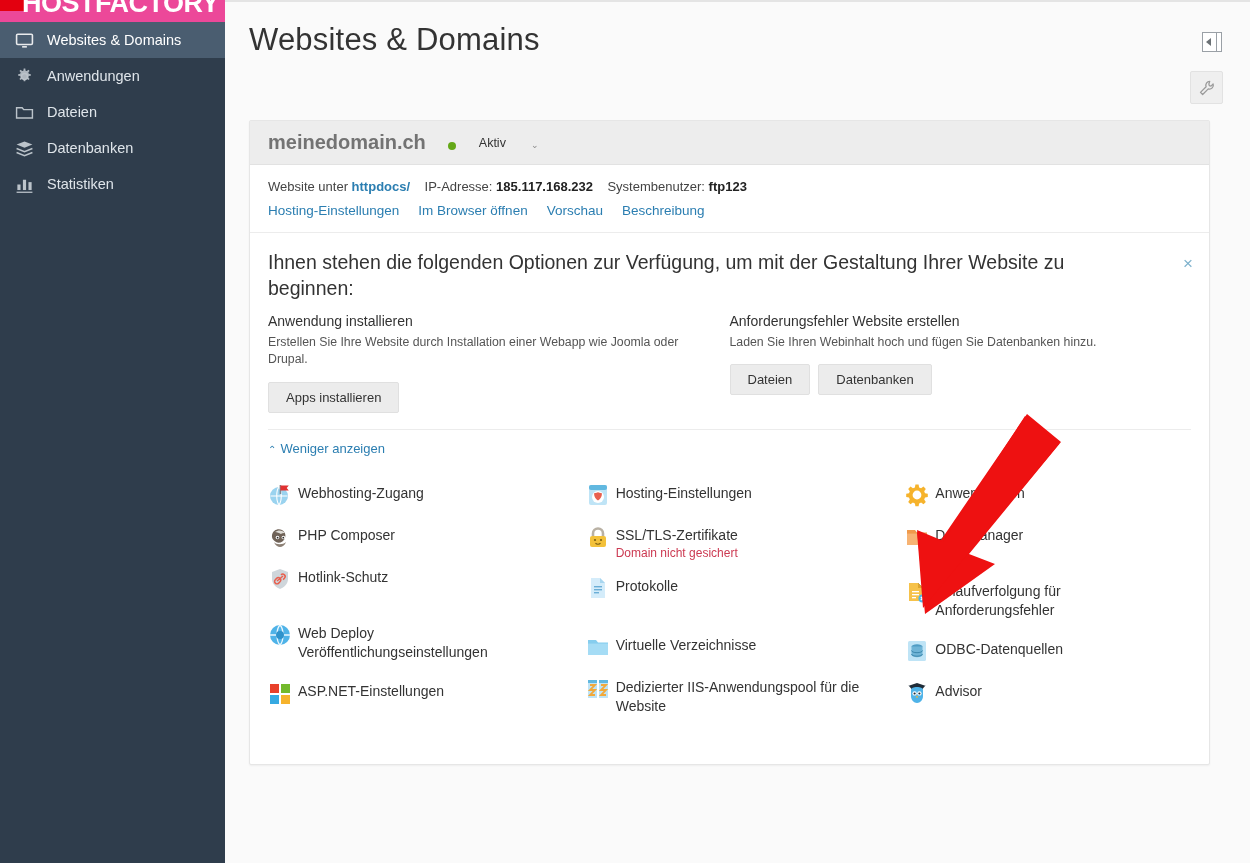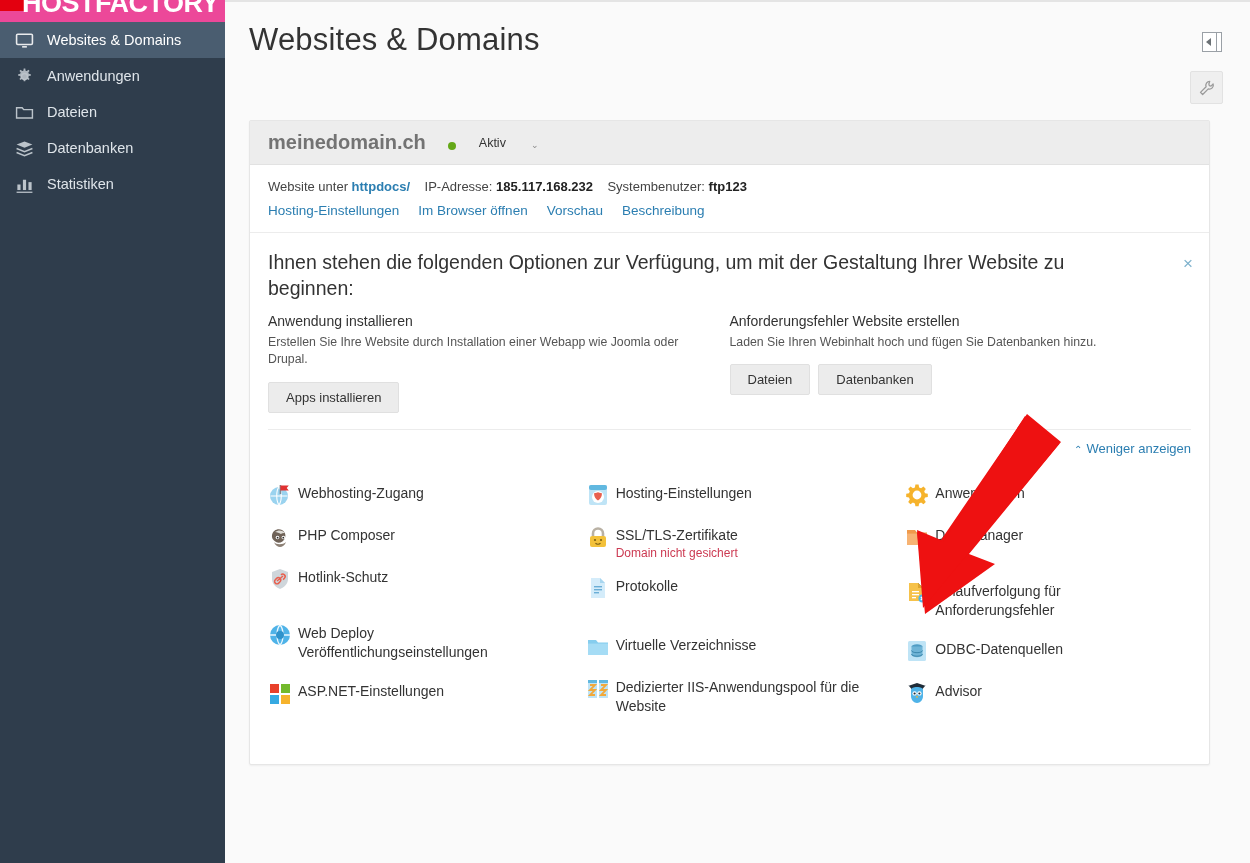--- a/index.html
+++ b/index.html
@@ -118,21 +118,21 @@
   .promo-h { font-size: 14px; color: #333; }
   .promo-p { font-size: 12.3px; color: #555; margin-top: 5px; line-height: 1.42; max-width: 430px; }
   .btn-row { margin-top: 13px; display: flex; gap: 8px; }
   .btn {
     background: #ececec; border: 1px solid #e0e0e0; border-radius: 2px;
     padding: 7px 17px; font-size: 13px; color: #333; cursor: pointer;
     font-family: "Liberation Sans", sans-serif;
   }
   .promo-foot {
     margin-top: 16px; border-top: 1px solid #ececec;
-    text-align: right; padding: 9px 0 7px;
+    text-align: left; padding: 9px 0 7px;
   }
   .less-link { font-size: 13px; color: #2b7eb1; cursor: pointer; }
   .less-link .chev { font-size: 10px; margin-right: 4px; }
 
   
   .grid { display: flex; padding: 18px 0 30px 0; }
   .gcol { width: 320px; padding-left: 16px; }
   .gcol:first-child { padding-left: 18px; }
   .gitem {
     display: flex; gap: 6px; align-items: flex-start;

